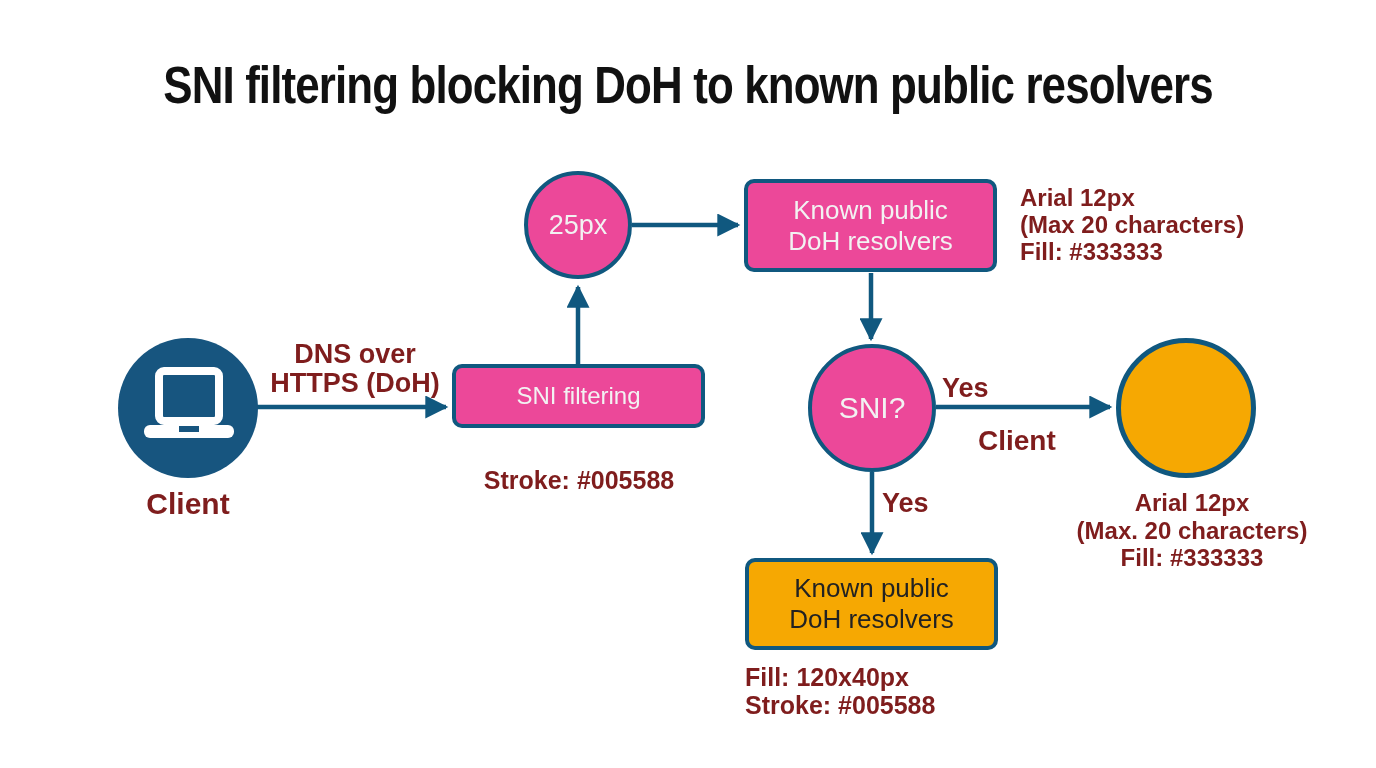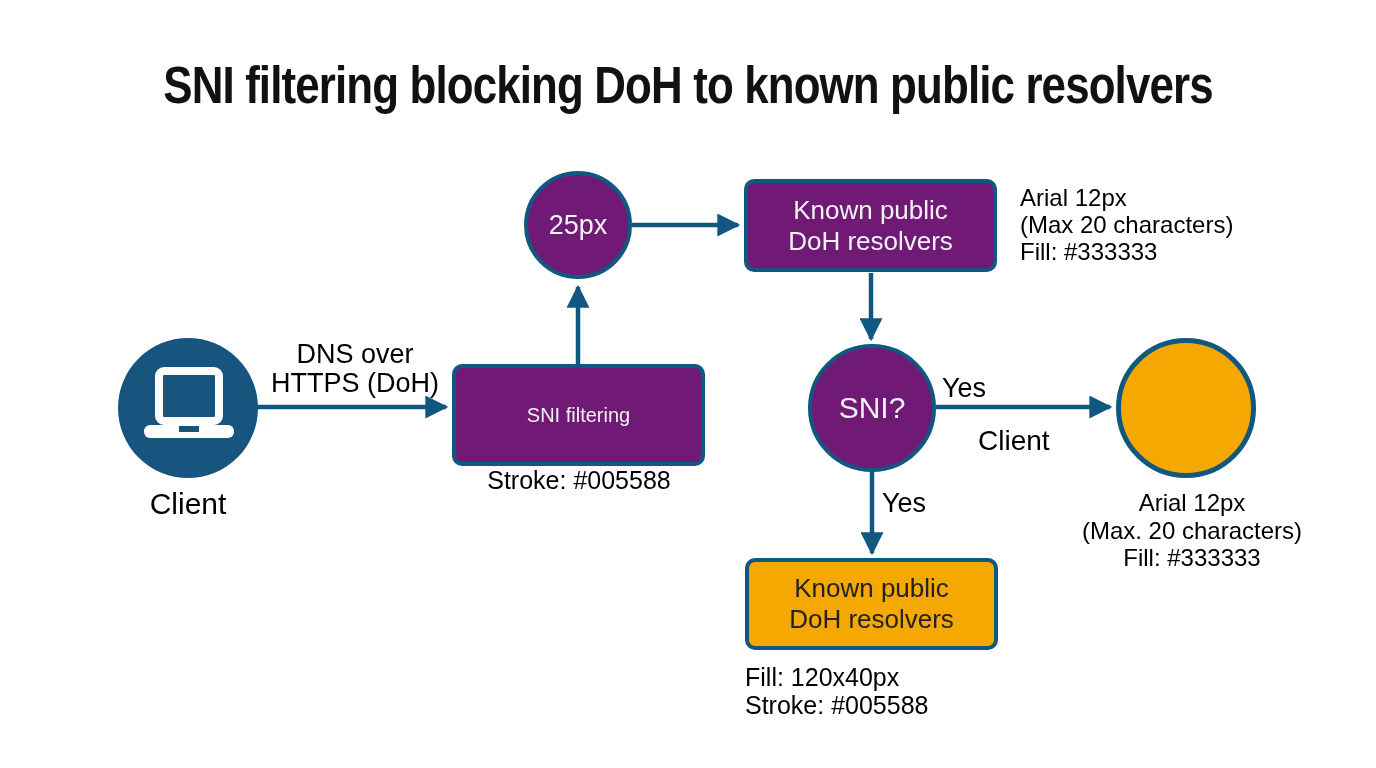--- a/index.html
+++ b/index.html
@@ -38,21 +38,21 @@
   .node {
     position: absolute;
     box-sizing: border-box;
     display: flex;
     flex-direction: column;
     align-items: center;
     justify-content: center;
     text-align: center;
   }
   .green {
-    background: #701a75;
+    background: #ec4899;
     border: 4px solid #10587f;
     color: #f2f2f2;
   }
   .orange {
     background: #f6a802;
     border: 4px solid #10587f;
   }
   .circle { border-radius: 50%; }
   .rect   { border-radius: 10px; }
 
@@ -62,22 +62,22 @@
     background: #17557f;
     border-radius: 50%;
   }
   .size-circle {
     left: 524px; top: 171px;
     width: 108px; height: 108px;
     font-size: 27px;
   }
   .sni-rect {
     left: 452px; top: 364px;
-    width: 253px; height: 102px;
-    font-size: 20px;
+    width: 253px; height: 64px;
+    font-size: 24px;
   }
   .green-resolver-rect {
     left: 744px; top: 179px;
     width: 253px; height: 93px;
     font-size: 26px;
     line-height: 31px;
   }
   .sni-circle {
     left: 808px; top: 344px;
     width: 128px; height: 128px;
@@ -92,21 +92,22 @@
     left: 745px; top: 558px;
     width: 253px; height: 92px;
     font-size: 26px;
     line-height: 31px;
     color: #222222;
   }
 
   
   .label {
     position: absolute;
-    color: #000000;
+    color: #7f1d1d;
+    font-weight: bold;
   }
   .client-label {
     left: 108px; top: 487px; width: 160px;
     text-align: center;
     font-size: 30px;
   }
   .dns-label {
     left: 265px; top: 340px; width: 180px;
     text-align: center;
     font-size: 27px;

